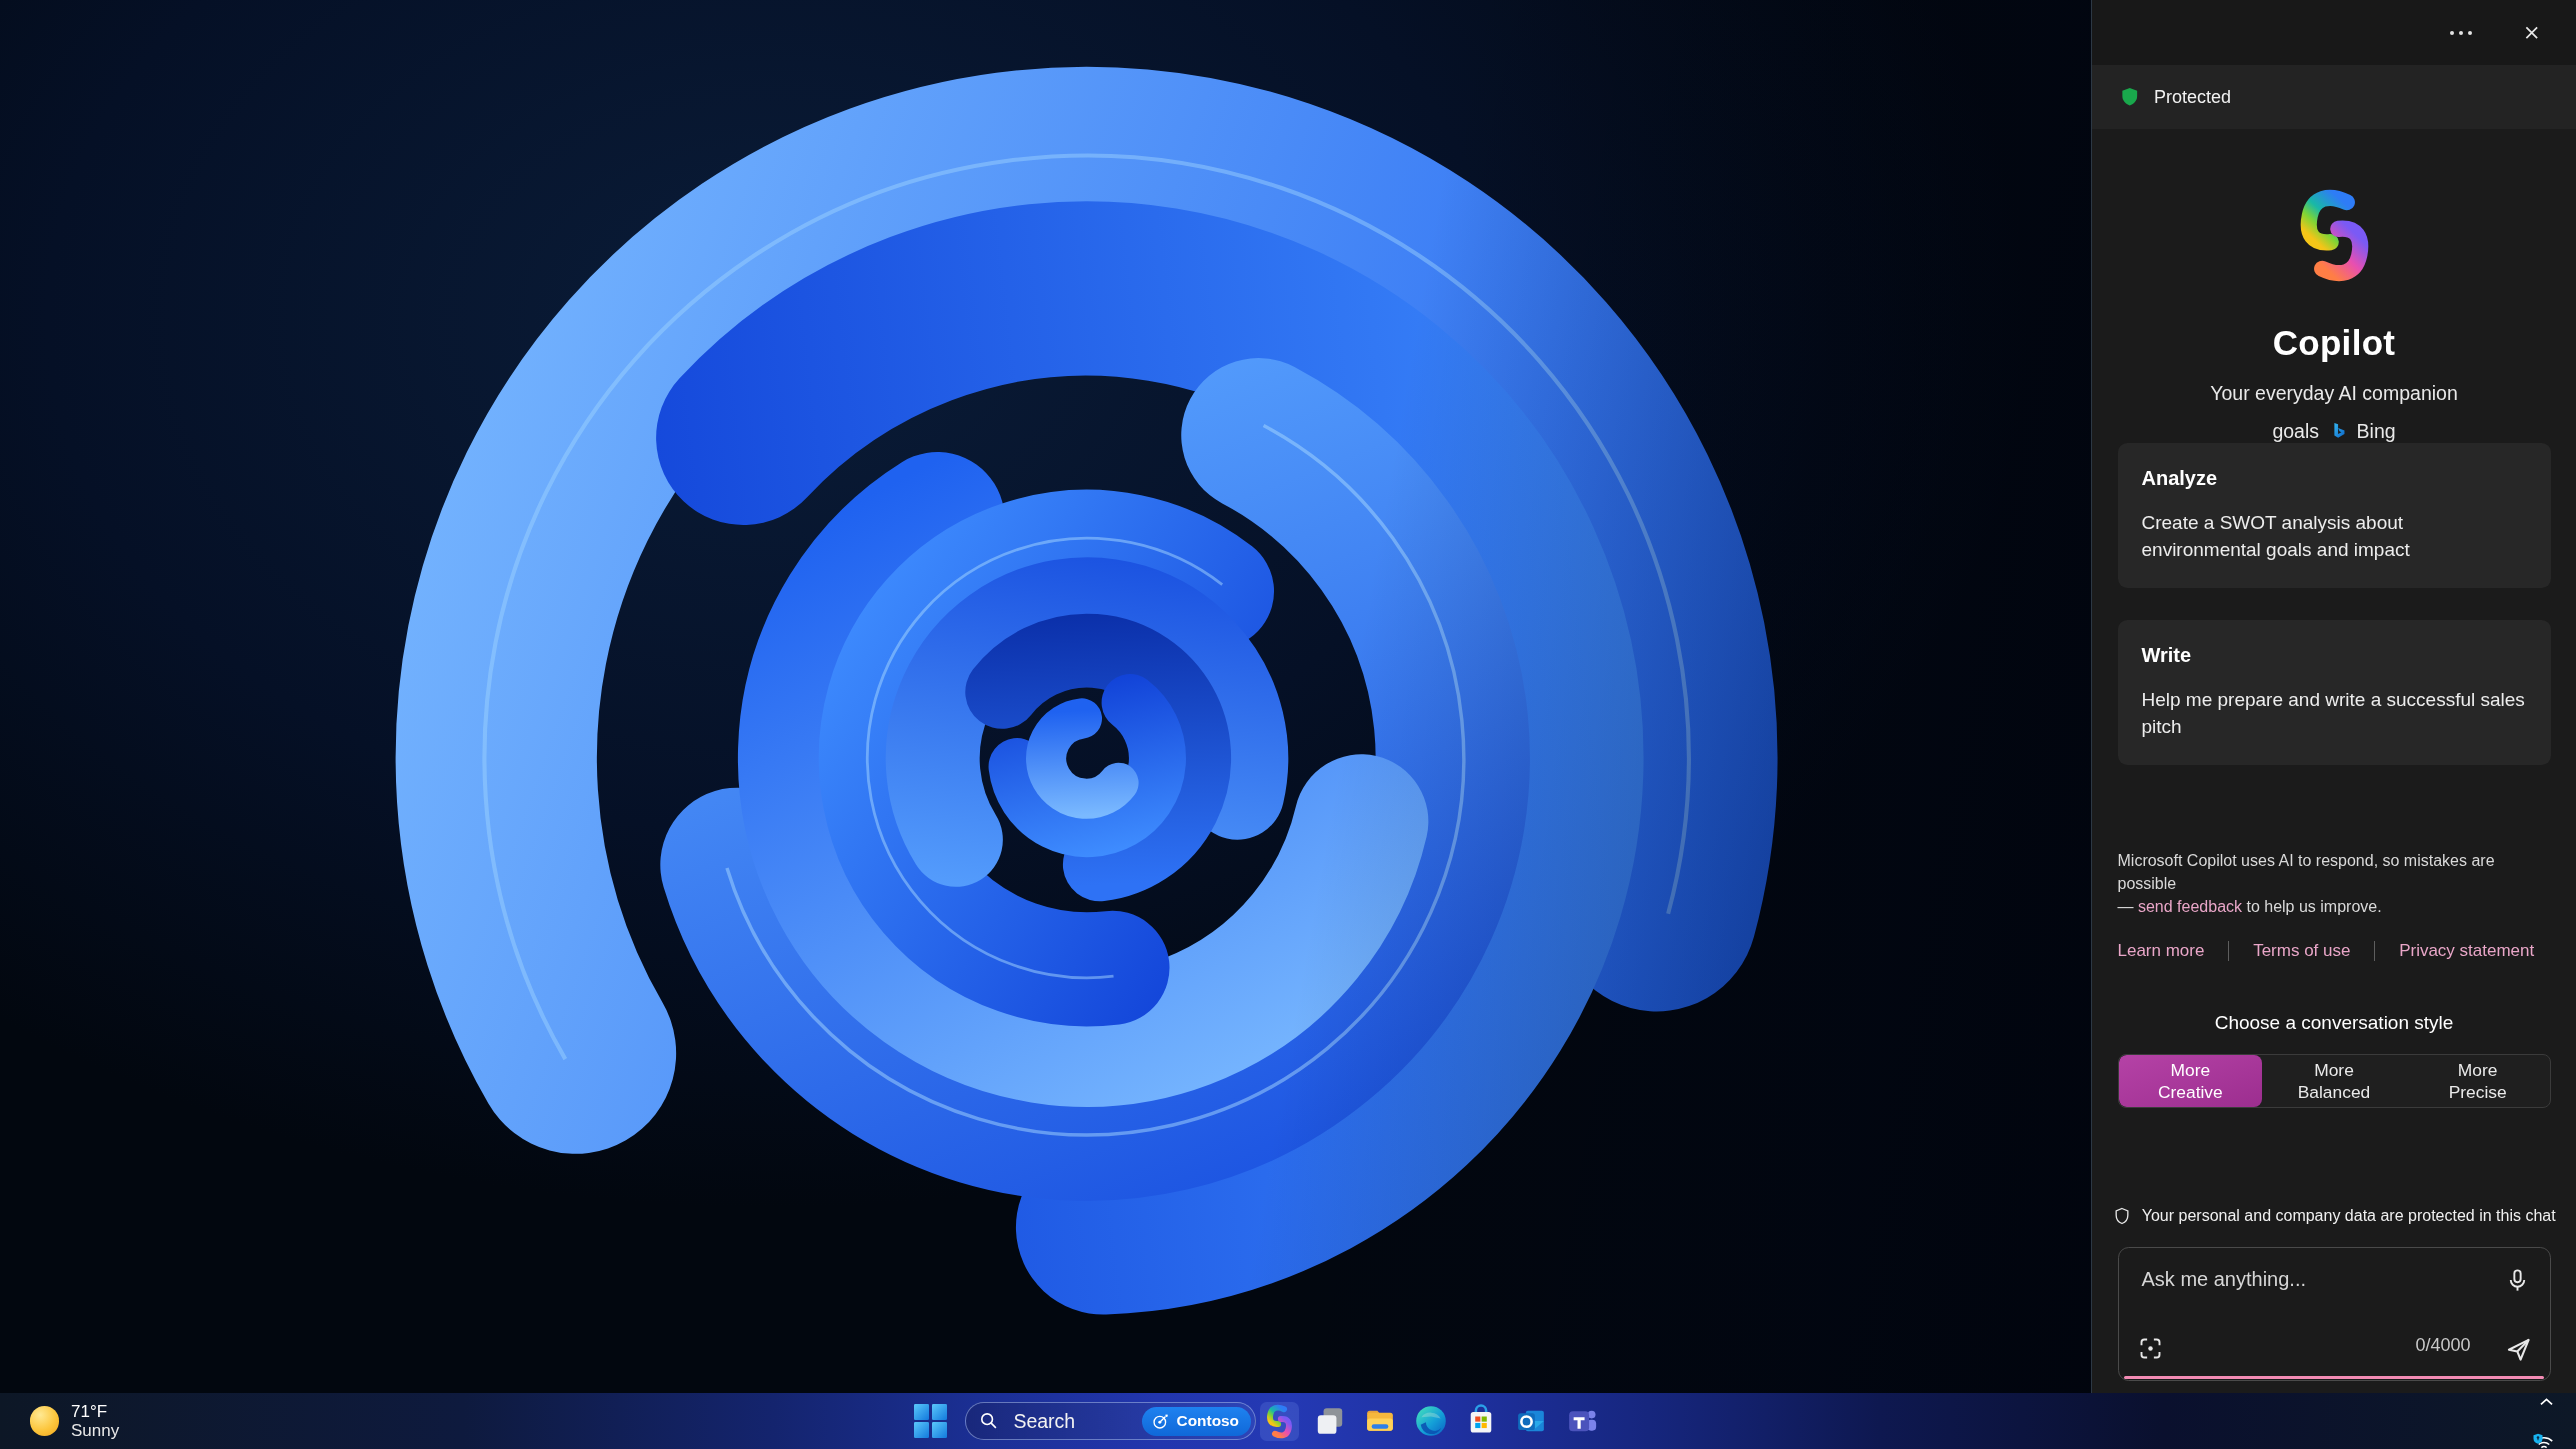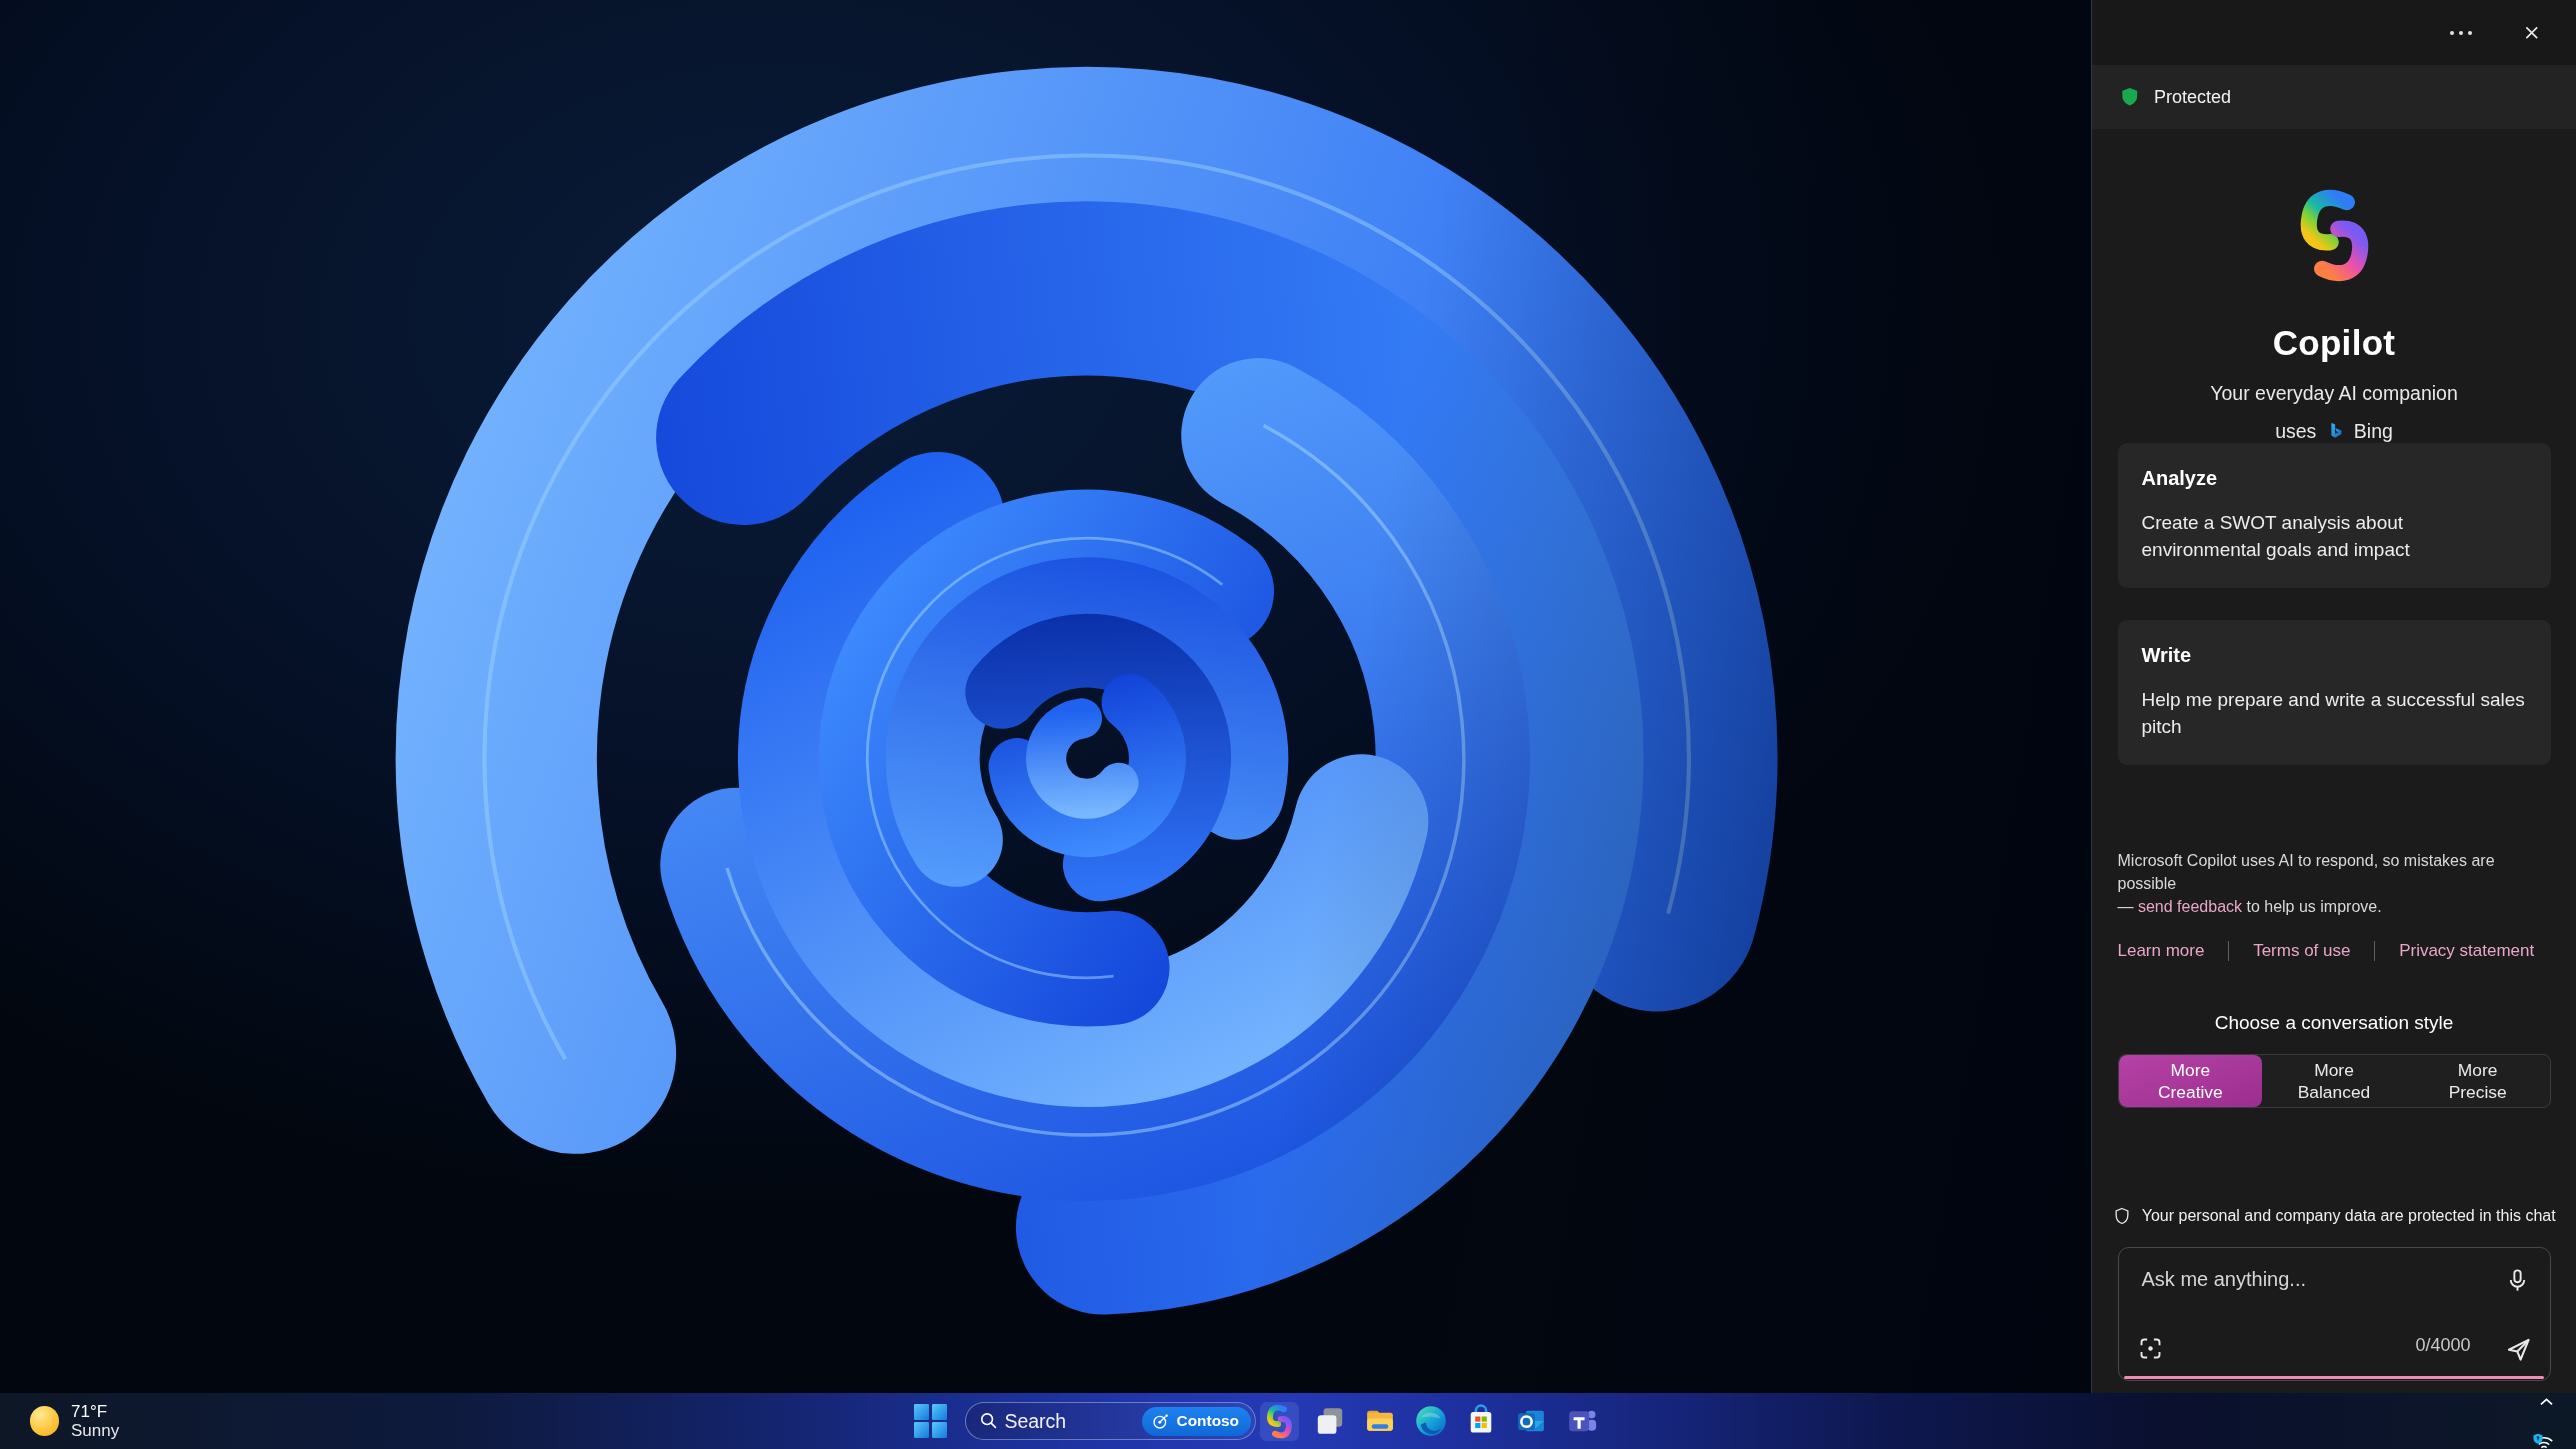--- a/index.html
+++ b/index.html
@@ -73,21 +73,21 @@
   .weather-text { display:flex; flex-direction:column; justify-content:center; }
   .weather-temp { font-size:17px; color:#fff; line-height:19.5px; }
   .weather-cond { font-size:17px; color:#e8e8e8; line-height:19.5px; }
   .start-btn { position:absolute; left:914px; top:11.4px; width:34px; height:34px;
     display:grid; grid-template-columns:15.4px 15.4px; grid-template-rows:15.4px 15.4px; gap:2.7px; cursor:pointer; }
   .start-btn span { background:linear-gradient(135deg,#5bc9fb 0%,#1279dd 100%); border-radius:1.3px; }
   .searchbar { position:absolute; left:965px; top:9.4px; width:291px; height:38px; border-radius:19px;
     background:linear-gradient(90deg, rgba(24,36,110,.62), rgba(56,82,190,.48));
     border:1.3px solid rgba(165,185,235,.55); display:flex; align-items:center; padding:0 4px 0 13.4px; cursor:text; }
   .searchbar input { flex:1; background:transparent; border:none; outline:none; color:#f2f2f2;
-    font-size:19.5px; font-family:"Liberation Sans",sans-serif; margin-left:5px; min-width:0; }
+    font-size:19.5px; font-family:"Liberation Sans",sans-serif; margin-left:14px; min-width:0; }
   .searchbar input::placeholder { color:#f2f2f2; }
   .contoso-badge { height:29.5px; border-radius:14.8px; background:linear-gradient(180deg,#1e82f0,#1068d8);
     display:flex; align-items:center; gap:6.7px; padding:0 12px 0 9.4px; cursor:pointer; }
   .contoso-badge b { color:#fff; font-size:15.4px; }
   .apps { position:absolute; left:1260px; top:0; height:56px; display:flex; align-items:center; gap:11.4px; }
   .app { width:39px; height:39px; border-radius:6.7px; display:grid; place-items:center; cursor:pointer; }
   .app.active { background:rgba(140,170,255,.18); }
   .tray { position:absolute; right:0; top:0; height:56px; display:flex; align-items:flex-end;
     gap:19px; padding-right:20px;flex-direction:column; }
   .tray .clock { text-align:right; font-size:16px; color:#fff; line-height:19.5px; cursor:pointer; }
@@ -182,21 +182,21 @@
 
     <div class="panel-body">
       <svg class="cp-logo" width="101" height="95" viewBox="0 0 100 100">
         <path d="M63 15 C44 6 28 10 24 29 C20 48 27 59 46 57" fill="none" stroke="url(#cpA)" stroke-width="17" stroke-linecap="round"></path>
         <path d="M37 85 C56 94 72 90 76 71 C80 52 73 41 54 43" fill="none" stroke="url(#cpB)" stroke-width="17" stroke-linecap="round"></path>
       </svg>
 
       <div class="cp-title">Copilot</div>
       <div class="cp-subtitle">Your everyday AI companion</div>
       <div class="with-bing">
-        <span>uses</span>
+        <span>goals</span>
         <svg width="21.5" height="21.5" viewBox="0 0 32 32">
           <path d="M11 3 L16.5 5 V19.5 L21.5 16.6 L18.5 15.2 L16.7 10.6 L26 14.1 V19.4 L16.6 24.9 L11 21.7 Z" fill="url(#bingG)"></path>
         </svg>
         <span>Bing</span>
       </div>
 
       <div class="card">
         <div class="card-title">Analyze</div>
         <div class="card-body">Create a SWOT analysis about environmental goals and impact</div>
       </div>

